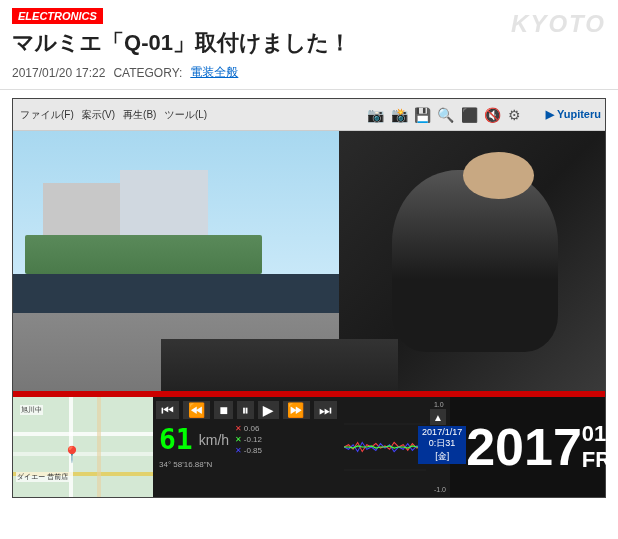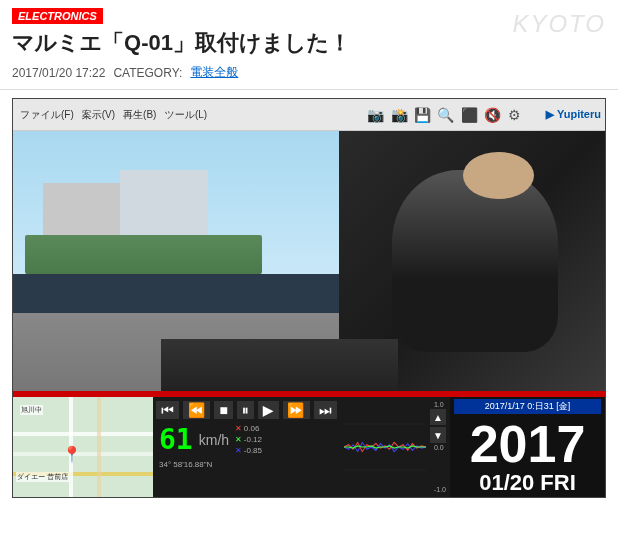--- a/index.html
+++ b/index.html
@@ -376,21 +376,20 @@
       overflow: hidden;
       margin: 4px 20px 4px 4px;
     }
 
     
     .date-panel {
       width: 155px;
       min-width: 155px;
       background: #111;
       display: flex;
-      flex-direction: column;
       align-items: center;
       justify-content: center;
       padding: 4px;
       position: relative;
     }
 
     .date-panel-top {
       background: #003399;
       color: #fff;
       font-size: 9px;
@@ -413,21 +412,21 @@
       font-size: 22px;
       font-weight: bold;
       font-family: 'Arial Black', Arial, sans-serif;
     }
 
     .kyoto-watermark {
       position: absolute;
       right: 12px;
       top: 10px;
       font-size: 24px;
-      font-weight: normal;
+      font-weight: bold;
       color: rgba(200,200,200,0.5);
       font-style: italic;
       letter-spacing: 2px;
     }
 
     .scroll-controls {
       display: flex;
       flex-direction: column;
       justify-content: center;
       padding: 2px;

